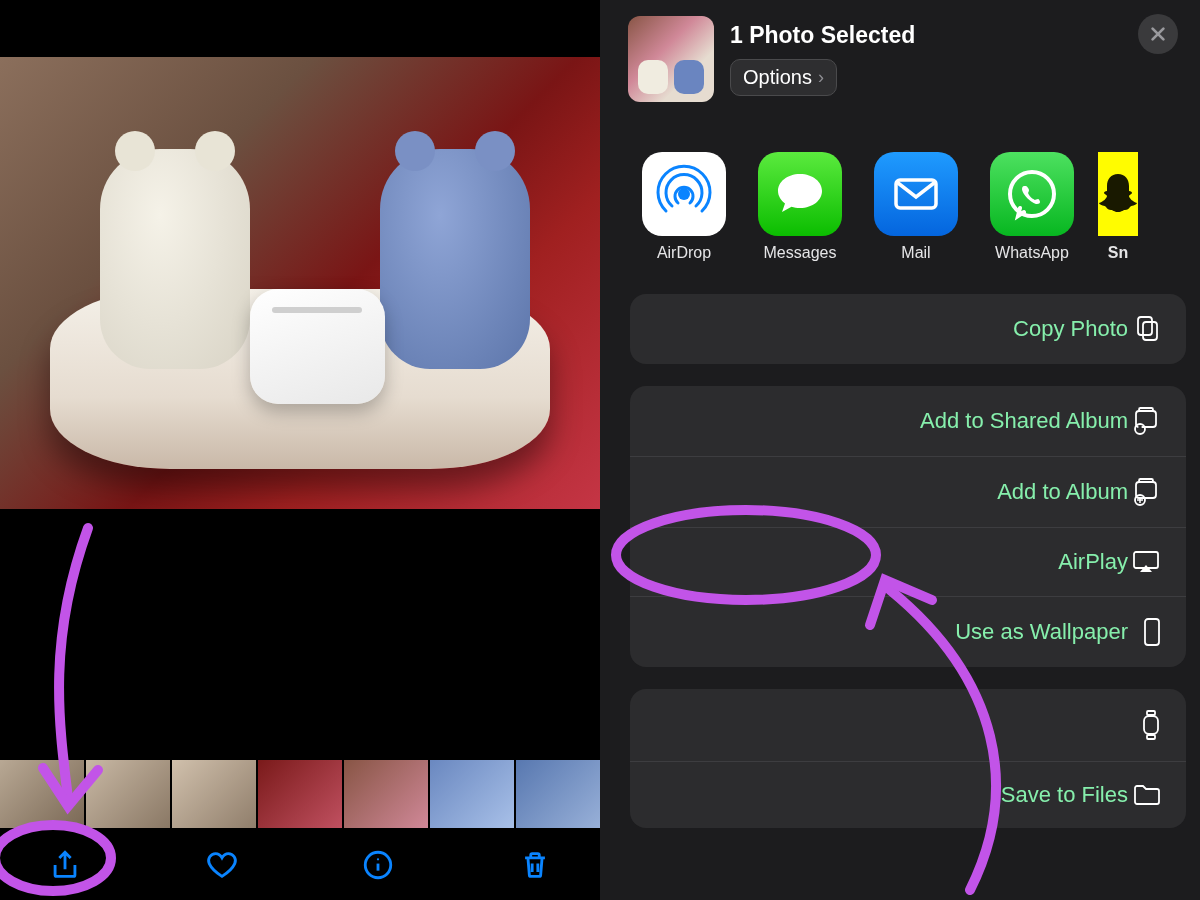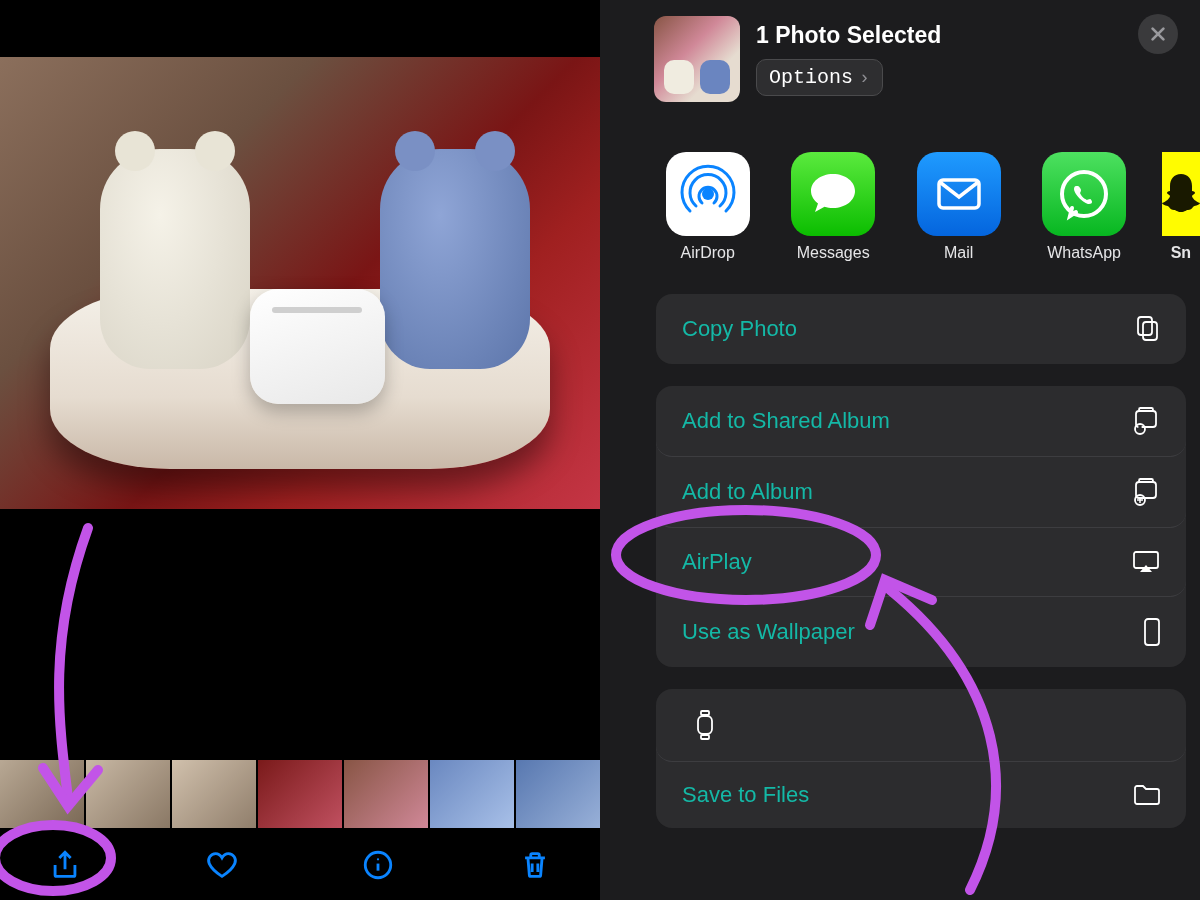--- a/index.html
+++ b/index.html
@@ -103,21 +103,20 @@
 
   
   .right-pane {
     width: 640px;
     height: 900px;
     background: #1c1c1e;
     color:#fff;
     position:relative;
     padding-top: 6px;
     overflow:hidden;
-    padding-left:26px;
   }
   .sheet-header {
     display:flex;
     align-items:center;
     padding: 10px 20px 14px 28px;
     gap: 16px;
   }
   .sheet-thumb {
     width:86px; height:86px;
     border-radius:12px;
@@ -136,35 +135,34 @@
   .sheet-title-block { display:flex; flex-direction:column; gap:10px; }
   .sheet-title { font-size:23px; font-weight:600; color:#fff; }
   .options-pill {
     display:inline-flex; align-items:center; gap:6px;
     background:#2e2e30;
     border:1px solid #4a4a4c;
     border-radius:10px;
     padding:6px 12px;
     font-size:20px; color:#fff;
     width:fit-content;
-    font-family:Liberation Mono, monospace;
   }
   .options-pill .chev { color:#8e8e93; font-size:18px; }
   .close-btn {
     position:absolute; top:14px; right:22px;
     width:40px; height:40px; border-radius:50%;
     background:#3a3a3c;
     display:flex; align-items:center; justify-content:center;
     color:#9a9a9e; font-size:22px;
   }
   .close-btn svg{width:18px;height:18px;stroke:#9a9a9e;stroke-width:3;stroke-linecap:round}
 
   .app-row {
     display:flex;
-    gap: 30px;
+    gap: 16px;
     padding: 36px 0 12px 34px;
     overflow:hidden;
   }
   .app-item { width:100px; display:flex; flex-direction:column; align-items:center; gap:8px; }
   .app-icon {
     width:84px; height:84px; border-radius:20px;
     display:flex; align-items:center; justify-content:center;
   }
   .app-label { font-size:16px; color:#e5e5e7; text-align:center; white-space:nowrap; }
   .ic-airdrop { background:#fff; }
@@ -175,25 +173,24 @@
   .app-item.partial { width:40px; overflow:hidden;font-weight:bold; }
   .app-item.partial .app-icon{border-radius:20px 0 0 20px}
 
   .action-groups { padding: 20px 14px 0 30px; display:flex; flex-direction:column; gap:22px; }
   .action-group {
     background:#2c2c2e;
     border-radius:16px;
     overflow:hidden;
   }
   .action-row {
-    display:flex; align-items:center; justify-content:space-between;
+    display:flex; align-items:center; justify-content:flex-end;
     padding: 20px 24px 20px 26px;
-    font-size:22px; color:#14b8a6;
+    font-size:22px; color:#86efac;
     border-bottom:1px solid #3d3d40;
-    border-radius:16px;
   }
   .action-row:last-child { border-bottom:none; }
   .action-row .ricon { width:34px; display:flex; justify-content:flex-end; }
   .action-row .ricon svg { stroke:#fff; fill:none; stroke-width:1.8; }
 
   
   .anno { position:absolute; pointer-events:none; }
   .anno svg { overflow:visible; }
   .purple { stroke:#c254e8; fill:none; stroke-width:10; stroke-linecap:round; }
   .ellipse1 { left:-12px; top:818px; width:130px; height:80px; }

